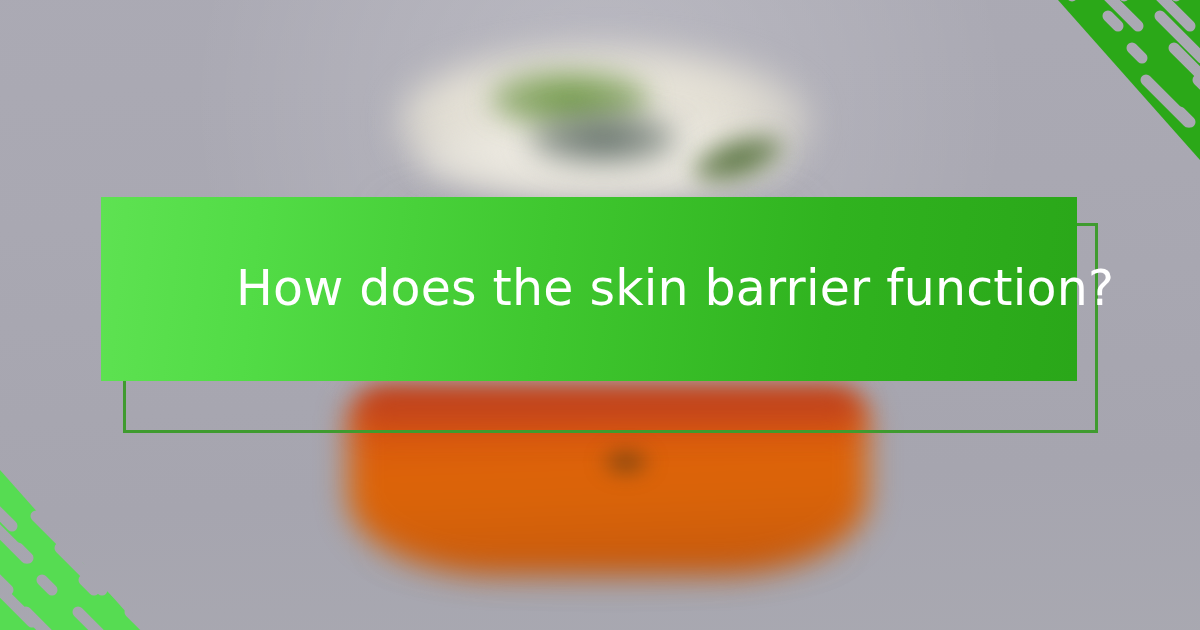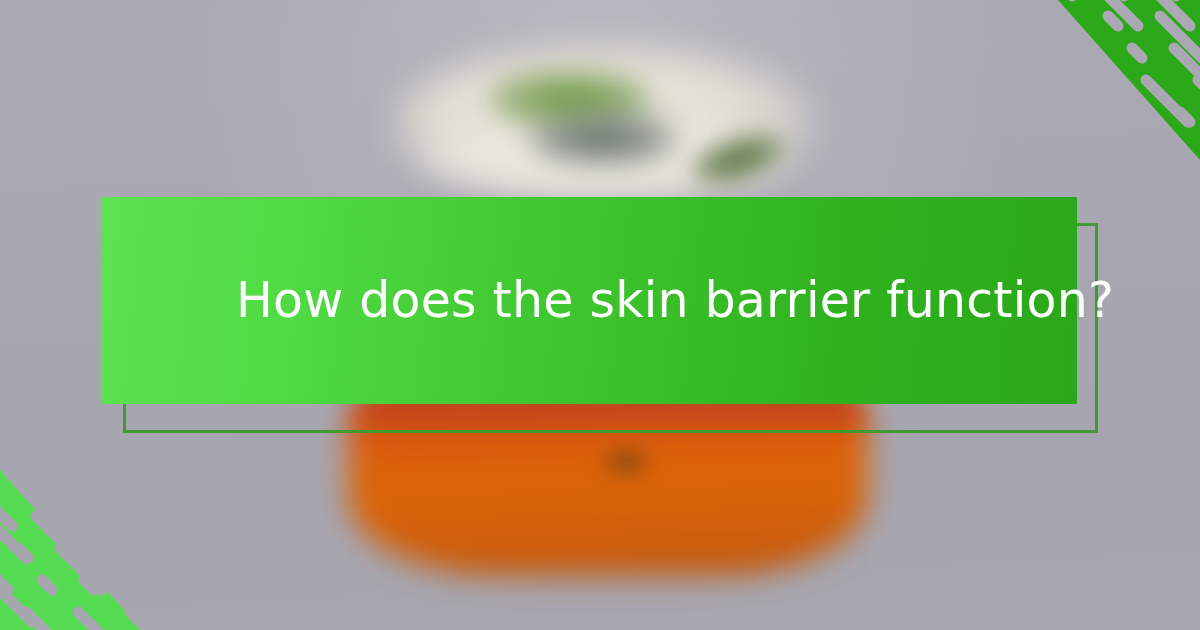--- a/index.html
+++ b/index.html
@@ -158,21 +158,21 @@
     height: 210px;
     border: 3px solid #3f9b2f;
     box-sizing: border-box;
   }
 
   .banner {
     position: absolute;
     left: 101px;
     top: 197px;
     width: 976px;
-    height: 207px;
+    height: 184px;
     display: flex;
     align-items: center;
     background: linear-gradient(96deg, #5ee252 0%, #52dc46 16%, #3fc72f 46%, #30b31f 74%, #2aa719 100%);
   }
 
   .banner-title {
     margin: 0;
     padding: 0 36px 0 135px;
     color: #ffffff;
     font-size: 49px;

